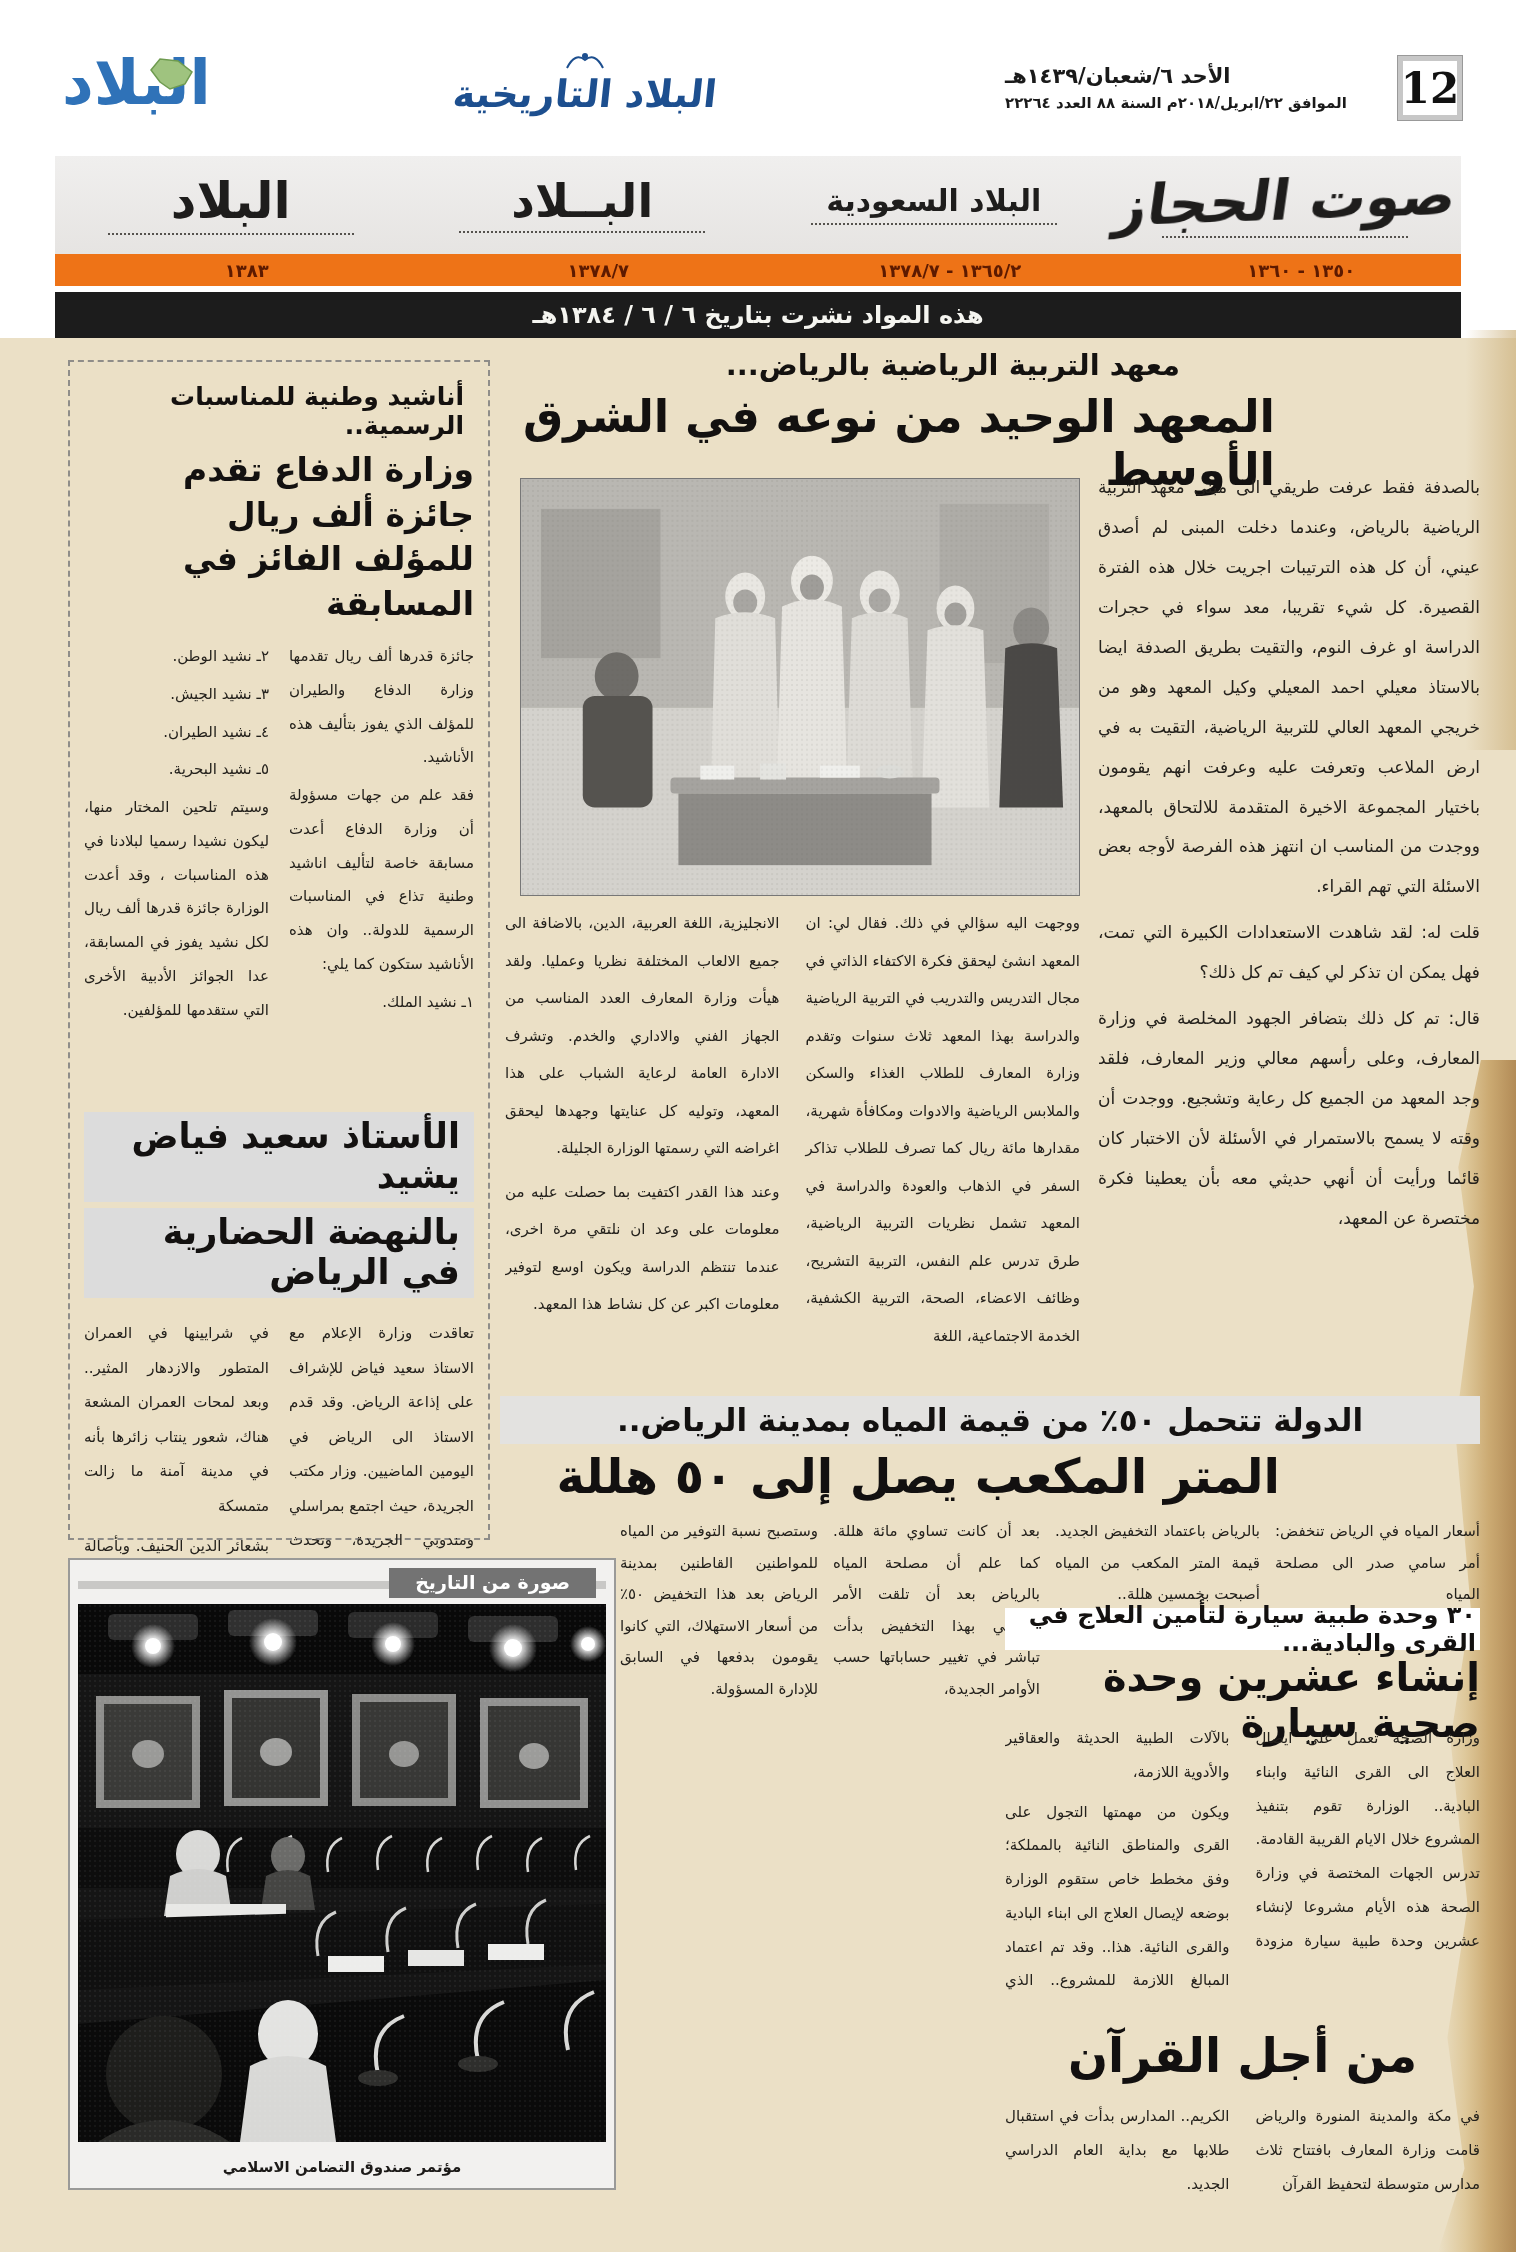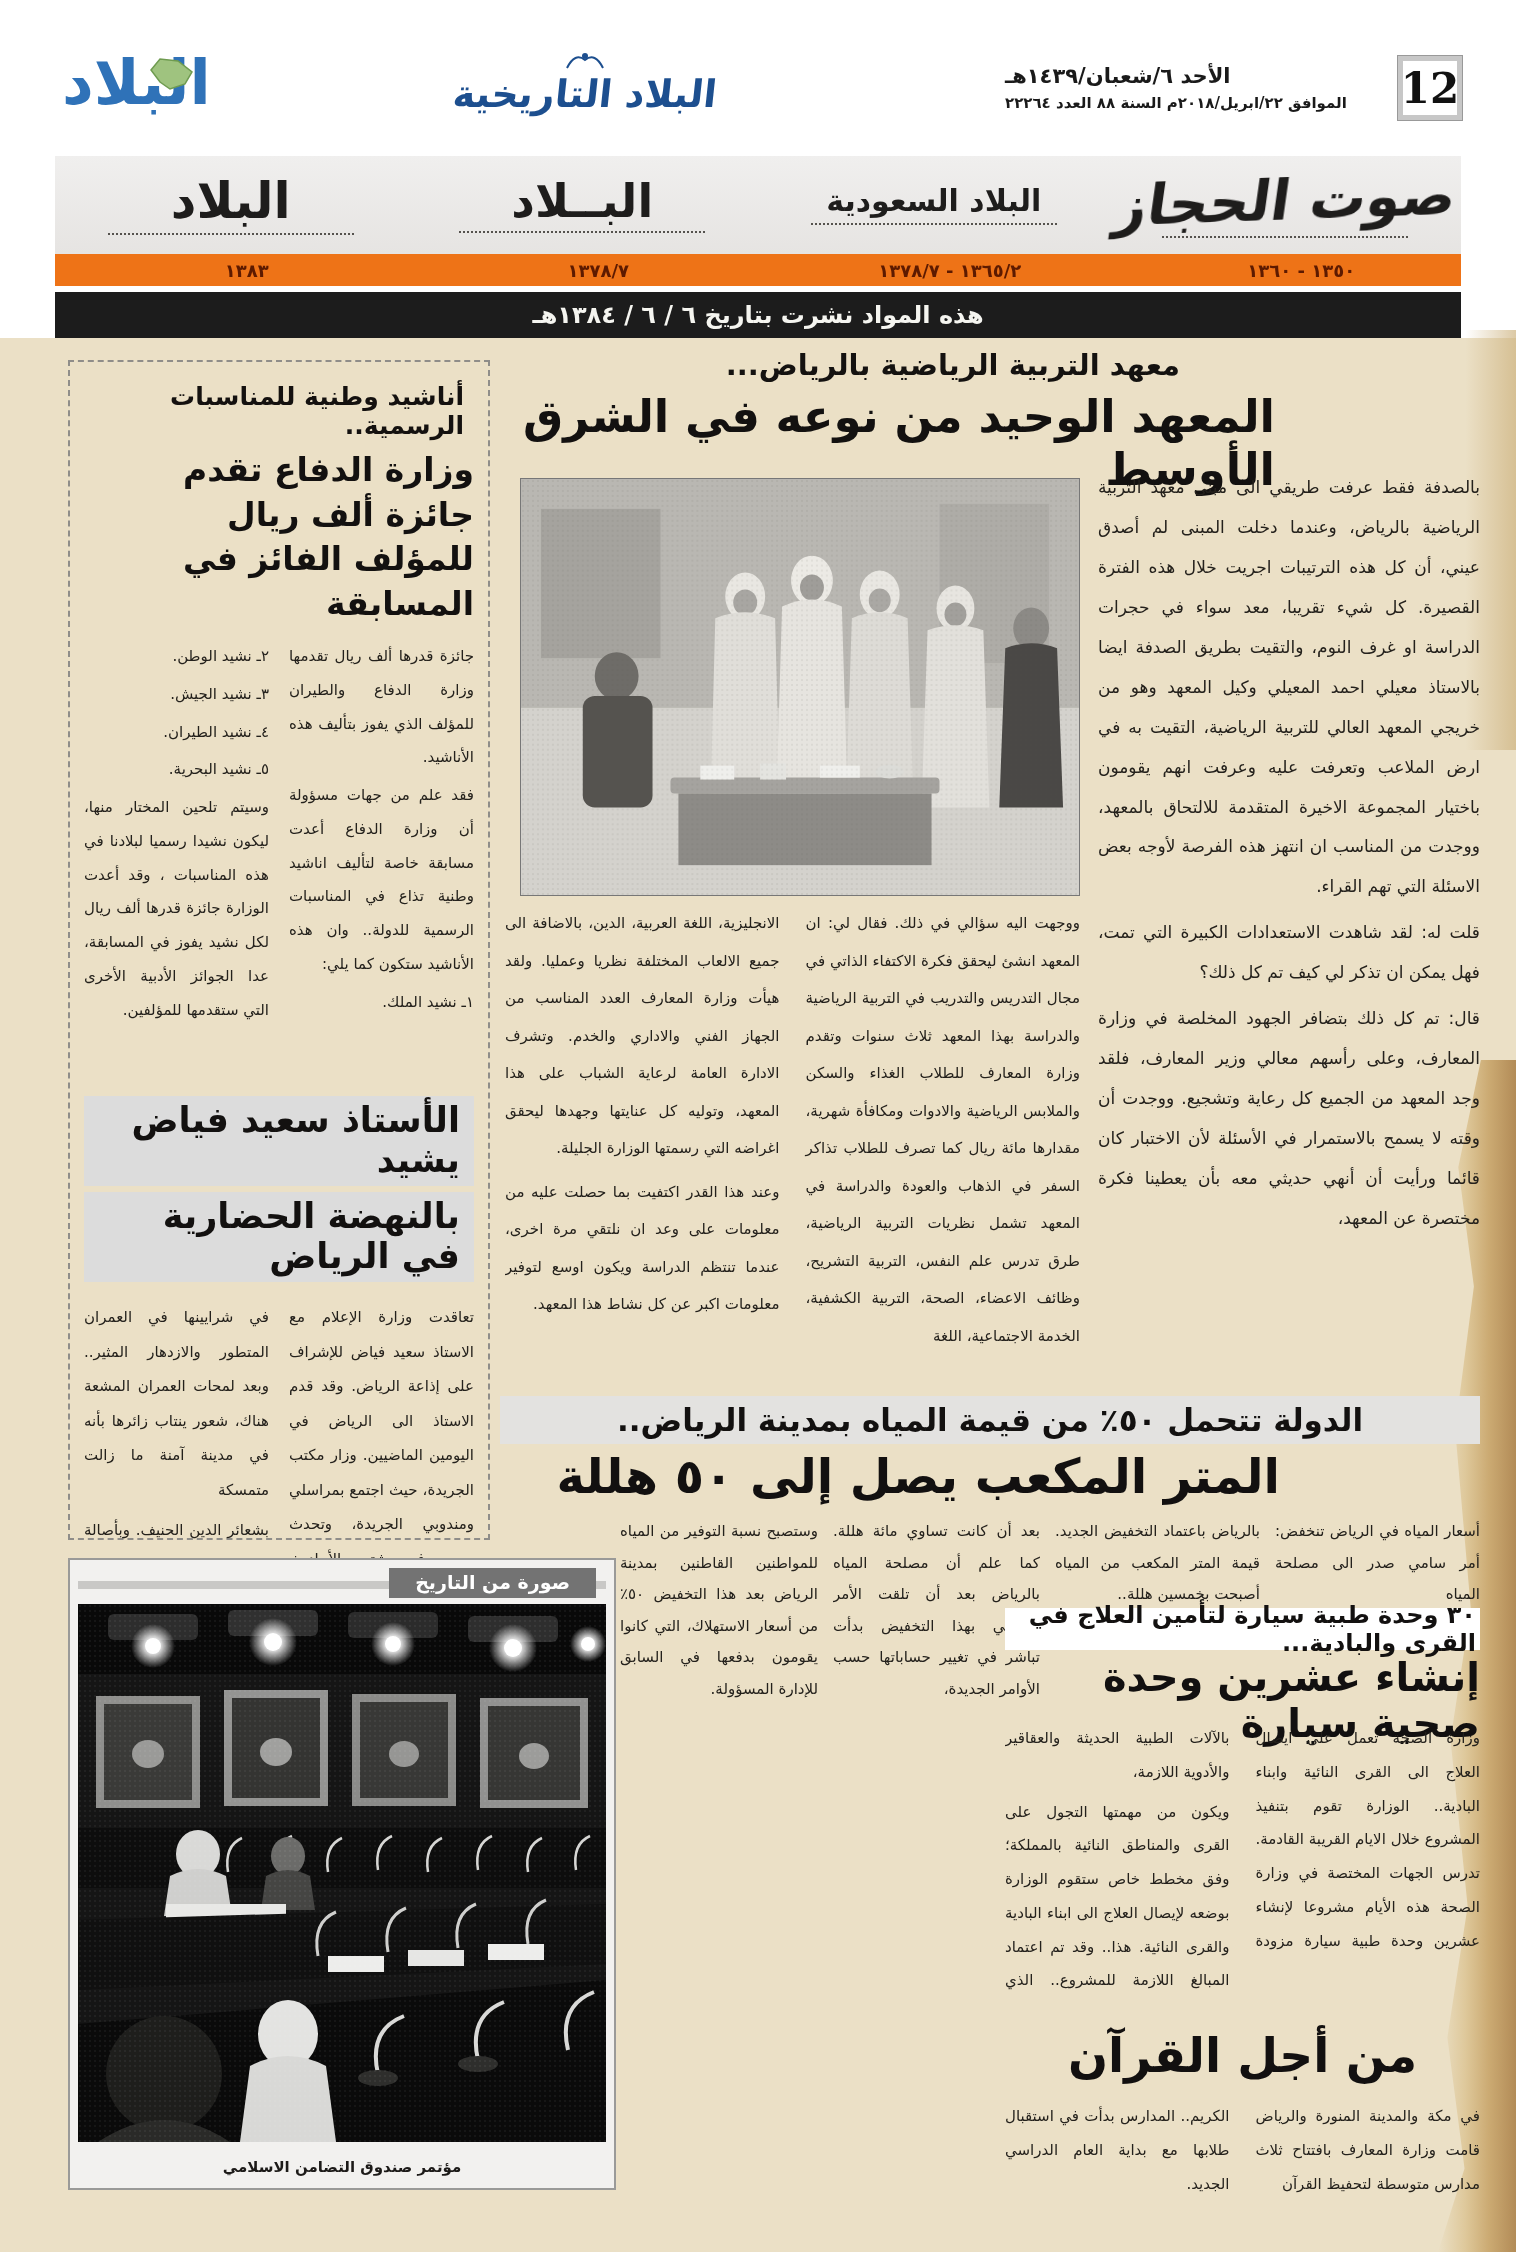--- a/index.html
+++ b/index.html
@@ -80,21 +80,21 @@
   
   .left-box { position:absolute; left:68px; top:360px; width:422px; height:1180px;
     border:2px dashed #8f8d89; padding:16px 14px; }
   .anthem-kicker { text-align:right; padding-right:10px; font-size:25px; font-weight:bold;
     color:#14110f; margin-top:4px; }
   .anthem-headline { text-align:right; font-size:33px; font-weight:900; color:#131110;
     line-height:1.35; margin-top:8px; letter-spacing:-0.5px; }
   .anthem-body { margin-top:14px; height:440px; column-count:2; column-gap:20px;
     font-size:15px; line-height:2.25; }
   .anthem-body p { margin-bottom:4px; }
-  .fayyad-head { margin-top:16px; text-align:right; }
+  .fayyad-head { margin-top:32px; text-align:right; }
   .fayyad-head .line { display:inline-block; background:#dcdcdc; padding:4px 14px 6px 14px;
     font-size:35px; font-weight:900; color:#131110; margin-bottom:6px; letter-spacing:-1px; }
   .fayyad-body { margin-top:12px; height:430px; column-count:2; column-gap:20px;
     font-size:15px; line-height:2.3; }
   
   .water-banner { position:absolute; left:500px; top:1396px; width:980px; height:48px;
     background:#e3e2e0; display:flex; align-items:center; justify-content:center; }
   .water-banner span { font-size:31px; font-weight:900; color:#131110; }
   .water-headline { position:absolute; left:500px; top:1448px; width:980px;
     text-align:right; padding-right:200px; font-size:48px; font-weight:900; color:#121010; letter-spacing:-1px; }

